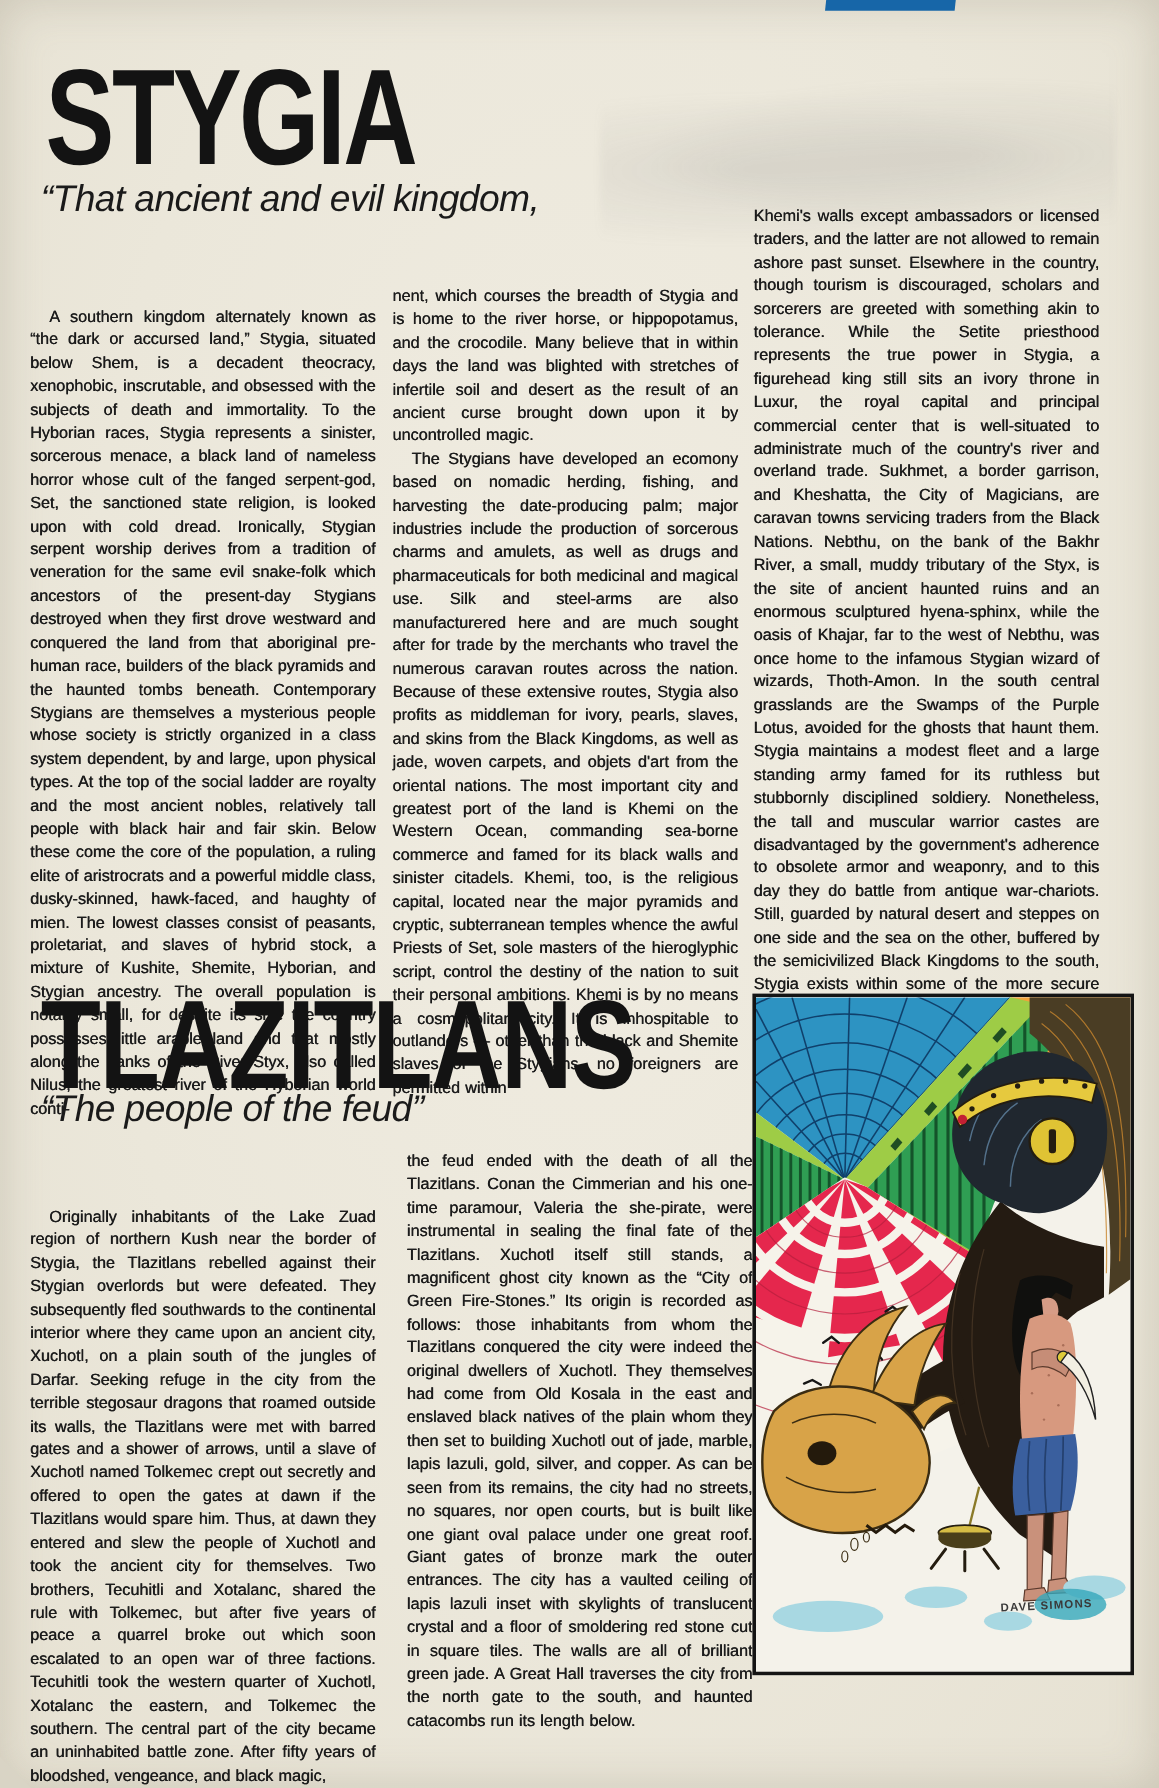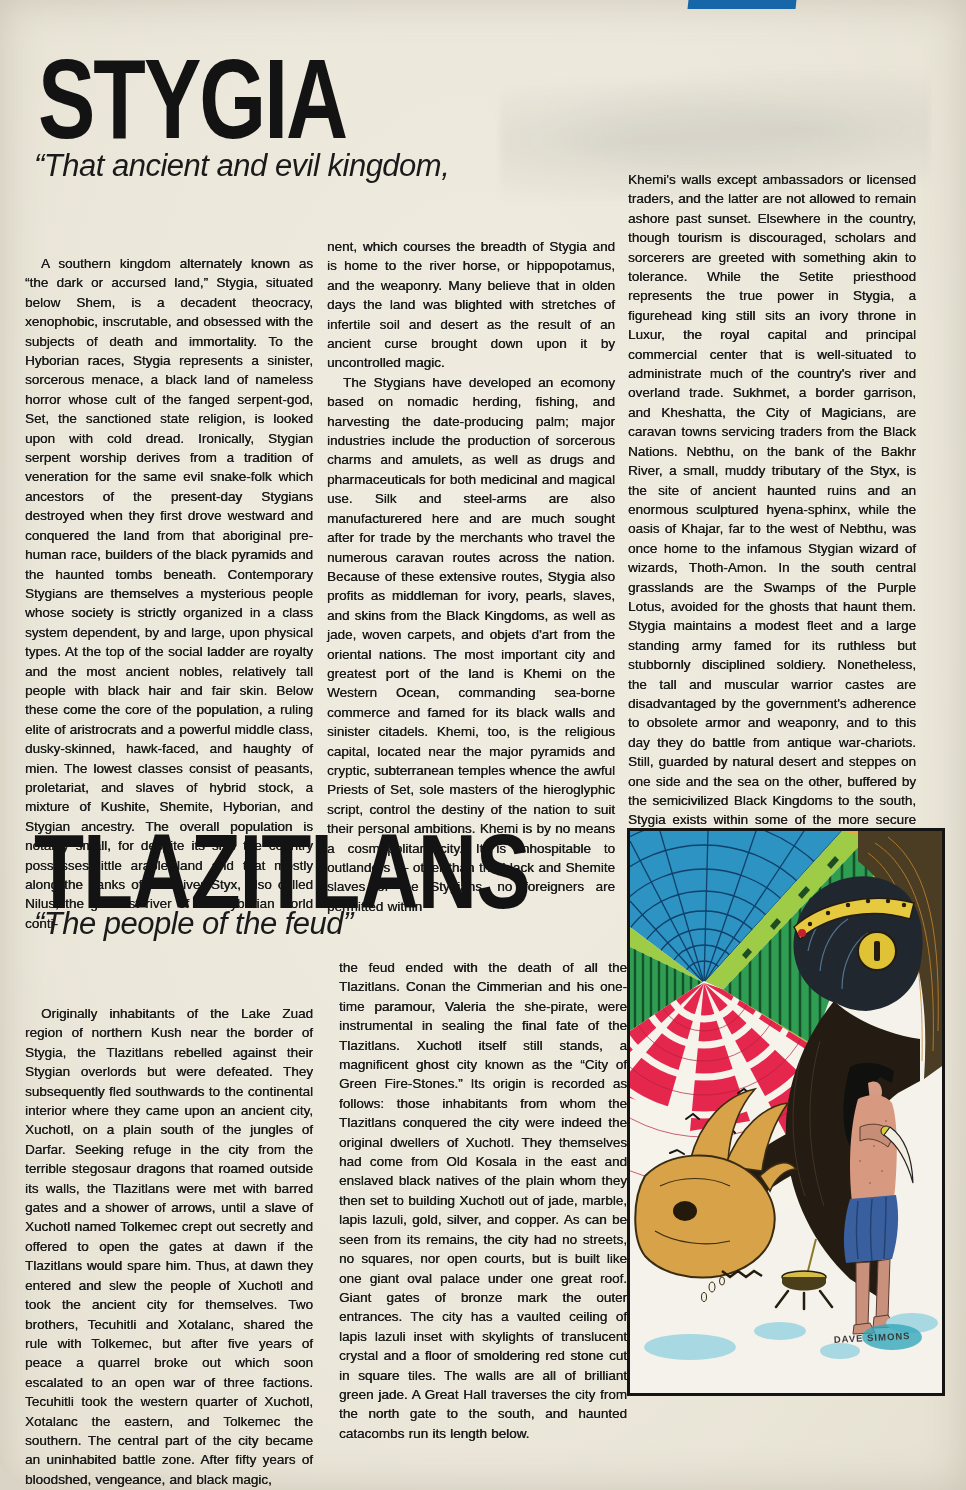--- a/index.html
+++ b/index.html
@@ -65,21 +65,21 @@
 
   <section>
     <h1 class="headline stygia-h">STYGIA</h1>
     <div class="quote q-stygia">
       <div>“That ancient and evil kingdom,</div>
     </div>
     <div class="col col-s1">
       <p class="indent">A southern kingdom alternately known as “the dark or accursed land,” Stygia, situated below Shem, is a decadent theocracy, xenophobic, inscrutable, and obsessed with the subjects of death and immortality. To the Hyborian races, Stygia represents a sinister, sorcerous menace, a black land of nameless horror whose cult of the fanged serpent-god, Set, the sanctioned state religion, is looked upon with cold dread. Ironically, Stygian serpent worship derives from a tradition of veneration for the same evil snake-folk which ancestors of the present-day Stygians destroyed when they first drove westward and conquered the land from that aboriginal pre-human race, builders of the black pyramids and the haunted tombs beneath. Contemporary Stygians are themselves a mysterious people whose society is strictly organized in a class system dependent, by and large, upon physical types. At the top of the social ladder are royalty and the most ancient nobles, relatively tall people with black hair and fair skin. Below these come the core of the population, a ruling elite of aristrocrats and a powerful middle class, dusky-skinned, hawk-faced, and haughty of mien. The lowest classes consist of peasants, proletariat, and slaves of hybrid stock, a mixture of Kushite, Shemite, Hyborian, and Stygian ancestry. The overall population is notably small, for despite its size the country possesses little arable land and that mostly along the banks of the River Styx, also called Nilus, the greatest river of the Hyborian world conti-</p>
     </div>
     <div class="col col-s2">
-      <p>nent, which courses the breadth of Stygia and is home to the river horse, or hippopotamus, and the weaponry. Many believe that in olden days the land was blighted with stretches of infertile soil and desert as the result of an ancient curse brought down upon it by uncontrolled magic.</p>
+      <p>nent, which courses the breadth of Stygia and is home to the river horse, or hippopotamus, and the crocodile. Many believe that in within days the land was blighted with stretches of infertile soil and desert as the result of an ancient curse brought down upon it by uncontrolled magic.</p>
       <p class="indent">The Stygians have developed an ecomony based on nomadic herding, fishing, and harvesting the date-producing palm; major industries include the production of sorcerous charms and amulets, as well as drugs and pharmaceuticals for both medicinal and magical use. Silk and steel-arms are also manufacturered here and are much sought after for trade by the merchants who travel the numerous caravan routes across the nation. Because of these extensive routes, Stygia also profits as middleman for ivory, pearls, slaves, and skins from the Black Kingdoms, as well as jade, woven carpets, and objets d'art from the oriental nations. The most important city and greatest port of the land is Khemi on the Western Ocean, commanding sea-borne commerce and famed for its black walls and sinister citadels. Khemi, too, is the religious capital, located near the major pyramids and cryptic, subterranean temples whence the awful Priests of Set, sole masters of the hieroglyphic script, control the destiny of the nation to suit their personal ambitions. Khemi is by no means a cosmopolitan city. It is inhospitable to outlanders — other than the black and Shemite slaves of the Stygians, no foreigners are permitted within</p>
     </div>
     <div class="col col-s3">
       <p>Khemi's walls except ambassadors or licensed traders, and the latter are not allowed to remain ashore past sunset. Elsewhere in the country, though tourism is discouraged, scholars and sorcerers are greeted with something akin to tolerance. While the Setite priesthood represents the true power in Stygia, a figurehead king still sits an ivory throne in Luxur, the royal capital and principal commercial center that is well-situated to administrate much of the country's river and overland trade. Sukhmet, a border garrison, and Kheshatta, the City of Magicians, are caravan towns servicing traders from the Black Nations. Nebthu, on the bank of the Bakhr River, a small, muddy tributary of the Styx, is the site of ancient haunted ruins and an enormous sculptured hyena-sphinx, while the oasis of Khajar, far to the west of Nebthu, was once home to the infamous Stygian wizard of wizards, Thoth-Amon. In the south central grasslands are the Swamps of the Purple Lotus, avoided for the ghosts that haunt them. Stygia maintains a modest fleet and a large standing army famed for its ruthless but stubbornly disciplined soldiery. Nonetheless, the tall and muscular warrior castes are disadvantaged by the government's adherence to obsolete armor and weaponry, and to this day they do battle from antique war-chariots. Still, guarded by natural desert and steppes on one side and the sea on the other, buffered by the semicivilized Black Kingdoms to the south, Stygia exists within some of the more secure borders of the world-continent. It is ironic, then, that the nation has become a hive of insecurity and merciless paranoia, a land much detesting and much detested</p>
     </div>
   </section>
 
   <section>
     <h1 class="headline tlaz-h">TLAZITLANS</h1>
     <div class="quote q-tlaz">“The people of the feud”</div>

